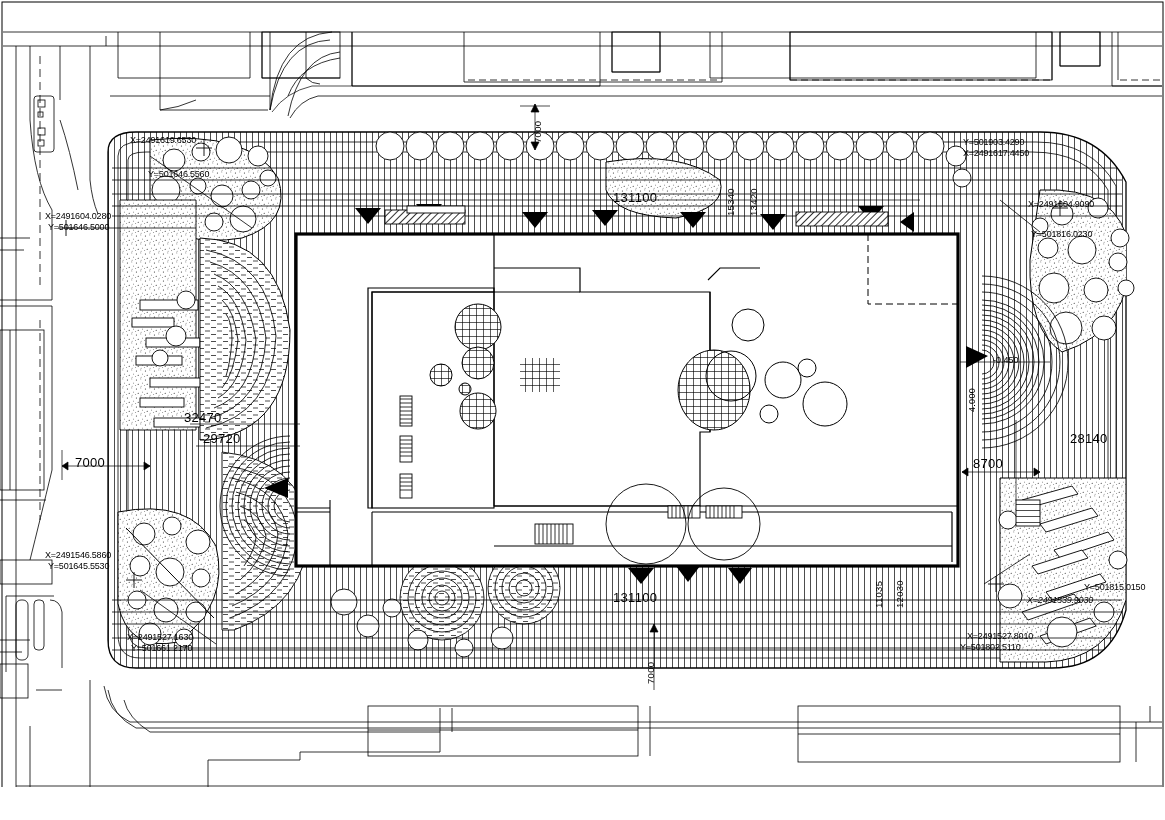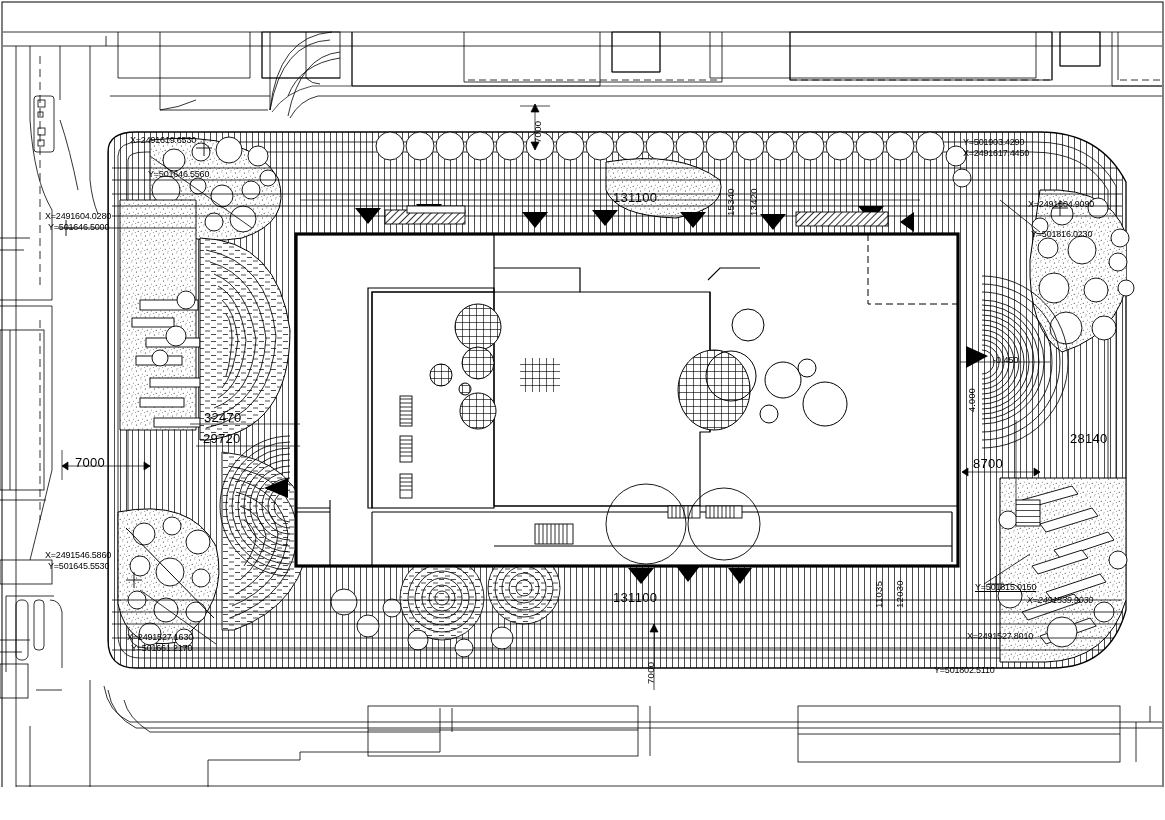--- a/index.html
+++ b/index.html
@@ -634,33 +634,33 @@
   <div class="lbl coord" style="left:1028px;top:200px;">X=2491604.9090</div>
   <div class="lbl coord" style="left:1031px;top:211px;margin-top:19px;">Y=501816.0230</div>
 
   <div class="lbl coord" style="left:45px;top:551px;">X=2491546.5860</div>
   <div class="lbl coord" style="left:48px;top:562px;">Y=501645.5530</div>
 
   <div class="lbl coord" style="left:127px;top:633px;">X=2491527.1630</div>
   <div class="lbl coord" style="left:131px;top:644px;">Y=501661.2170</div>
 
   <div class="lbl coord" style="left:1027px;top:596px;font-style:italic;">X=2491539.9030</div>
-  <div class="lbl coord" style="left:975px;top:583px;text-decoration:underline;">Y=501815.0150</div>
+  <div class="lbl coord" style="left:1084px;top:583px;">Y=501815.0150</div>
 
   <div class="lbl coord" style="left:967px;top:632px;">X=2491527.8010</div>
-  <div class="lbl coord" style="left:934px;top:643px;margin-top:23px;">Y=501802.5110</div>
+  <div class="lbl coord" style="left:960px;top:643px;">Y=501802.5110</div>
 </div>
 
 <div>
   <div class="lbl dimv" style="left:533px;top:143px;">7000</div>
   <div class="lbl dim" style="left:613px;top:191px;">131100</div>
   <div class="lbl dimv" style="left:726px;top:216px;">15340</div>
   <div class="lbl dimv" style="left:749px;top:216px;">13420</div>
   <div class="lbl dim" style="left:75px;top:456px;">7000</div>
-  <div class="lbl dim" style="left:204px;top:411px;">32470</div>
+  <div class="lbl dim" style="left:184px;top:411px;">32470</div>
   <div class="lbl dim" style="left:203px;top:432px;">29720</div>
   <div class="lbl dim" style="left:1022px;top:432px;margin-left:48px;">28140</div>
   <div class="lbl dim" style="left:973px;top:457px;">8700</div>
   <div class="lbl dim" style="left:613px;top:591px;">131100</div>
   <div class="lbl dimv" style="left:874px;top:608px;">11035</div>
   <div class="lbl dimv" style="left:895px;top:608px;">12030</div>
   <div class="lbl dimv" style="left:646px;top:684px;">7000</div>
 </div>
 
 <div>

